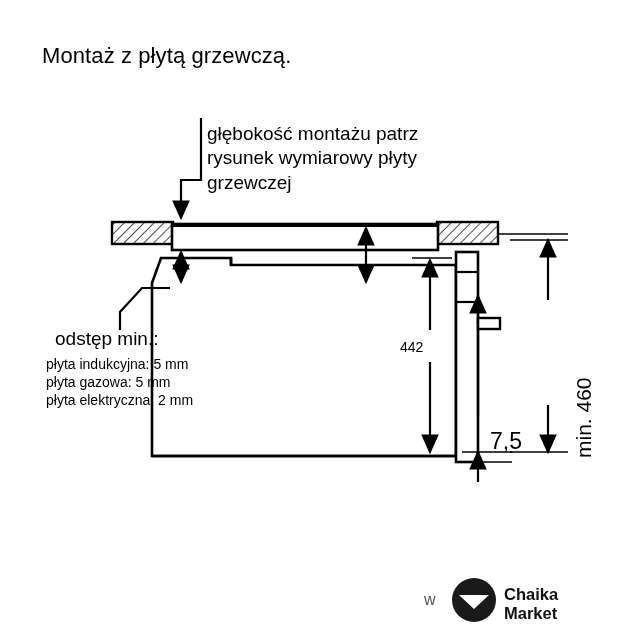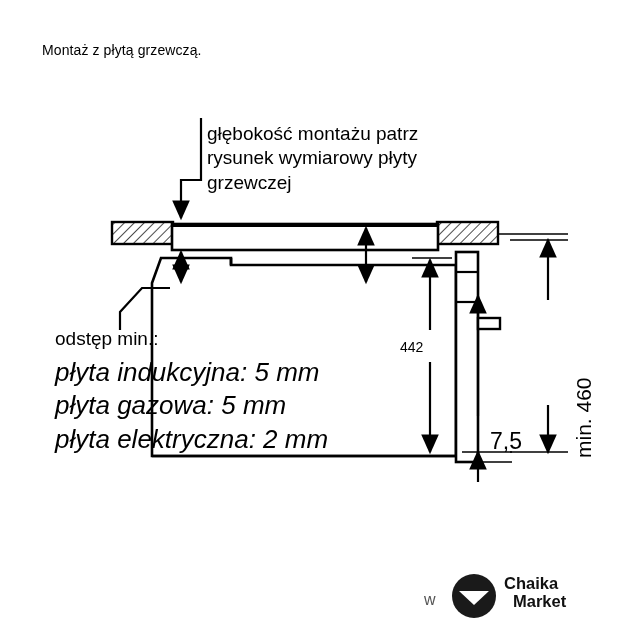--- a/index.html
+++ b/index.html
@@ -24,38 +24,37 @@
     top: 0;
   }
   .txt {
     position: absolute;
     white-space: pre;
     line-height: 1.28;
   }
   #title {
     left: 42px;
     top: 42px;
-    font-size: 14px;
+    font-size: 22px;
     letter-spacing: 0.1px;
   }
   #note-depth {
     left: 207px;
     top: 122px;
     font-size: 19px;
   }
   #note-gap-title {
     left: 55px;
     top: 327px;
     font-size: 19px;
   }
   #note-gap-lines {
-    left: 55px;
+    left: 46px;
     top: 356px;
-    font-size: 26px;
-    font-style: italic;
+    font-size: 14px;
   }
   #dim-442 {
     left: 400px;
     top: 339px;
     font-size: 14px;
   }
   #dim-75 {
     left: 490px;
     top: 427px;
     font-size: 23px;
@@ -83,21 +82,21 @@
     font-size: 16px;
     color: #555555;
   }
   #logo {
     position: absolute;
     left: 452px;
     top: 574px;
     width: 160px;
     height: 48px;
     display: flex;
-    align-items: flex-start;
+    align-items: flex-end;
     gap: 8px;
   }
   #logo-mark {
     width: 44px;
     height: 44px;
     border-radius: 50%;
     background: #1a1a1a;
     position: relative;
     flex: 0 0 auto;
     overflow: hidden;
@@ -112,21 +111,21 @@
     background: #ffffff;
     border-radius: 0 0 16px 16px;
     clip-path: polygon(0 0, 100% 0, 50% 100%);
   }
   #logo-text {
     font-size: 16.5px;
     line-height: 1.12;
     font-weight: bold;
     color: #111111;
   }
-  #logo-text .l2 { font-weight: bold; margin-left: 9px; }
+  #logo-text .l2 { font-weight: bold; }
 </style>
 </head>
 <body>
 
 <div id="page">
 
   <div class="txt" id="title">Montaż z płytą grzewczą.</div>
 
   <svg id="diagram-svg" width="640" height="640" viewBox="0 0 640 640">
     <defs>

